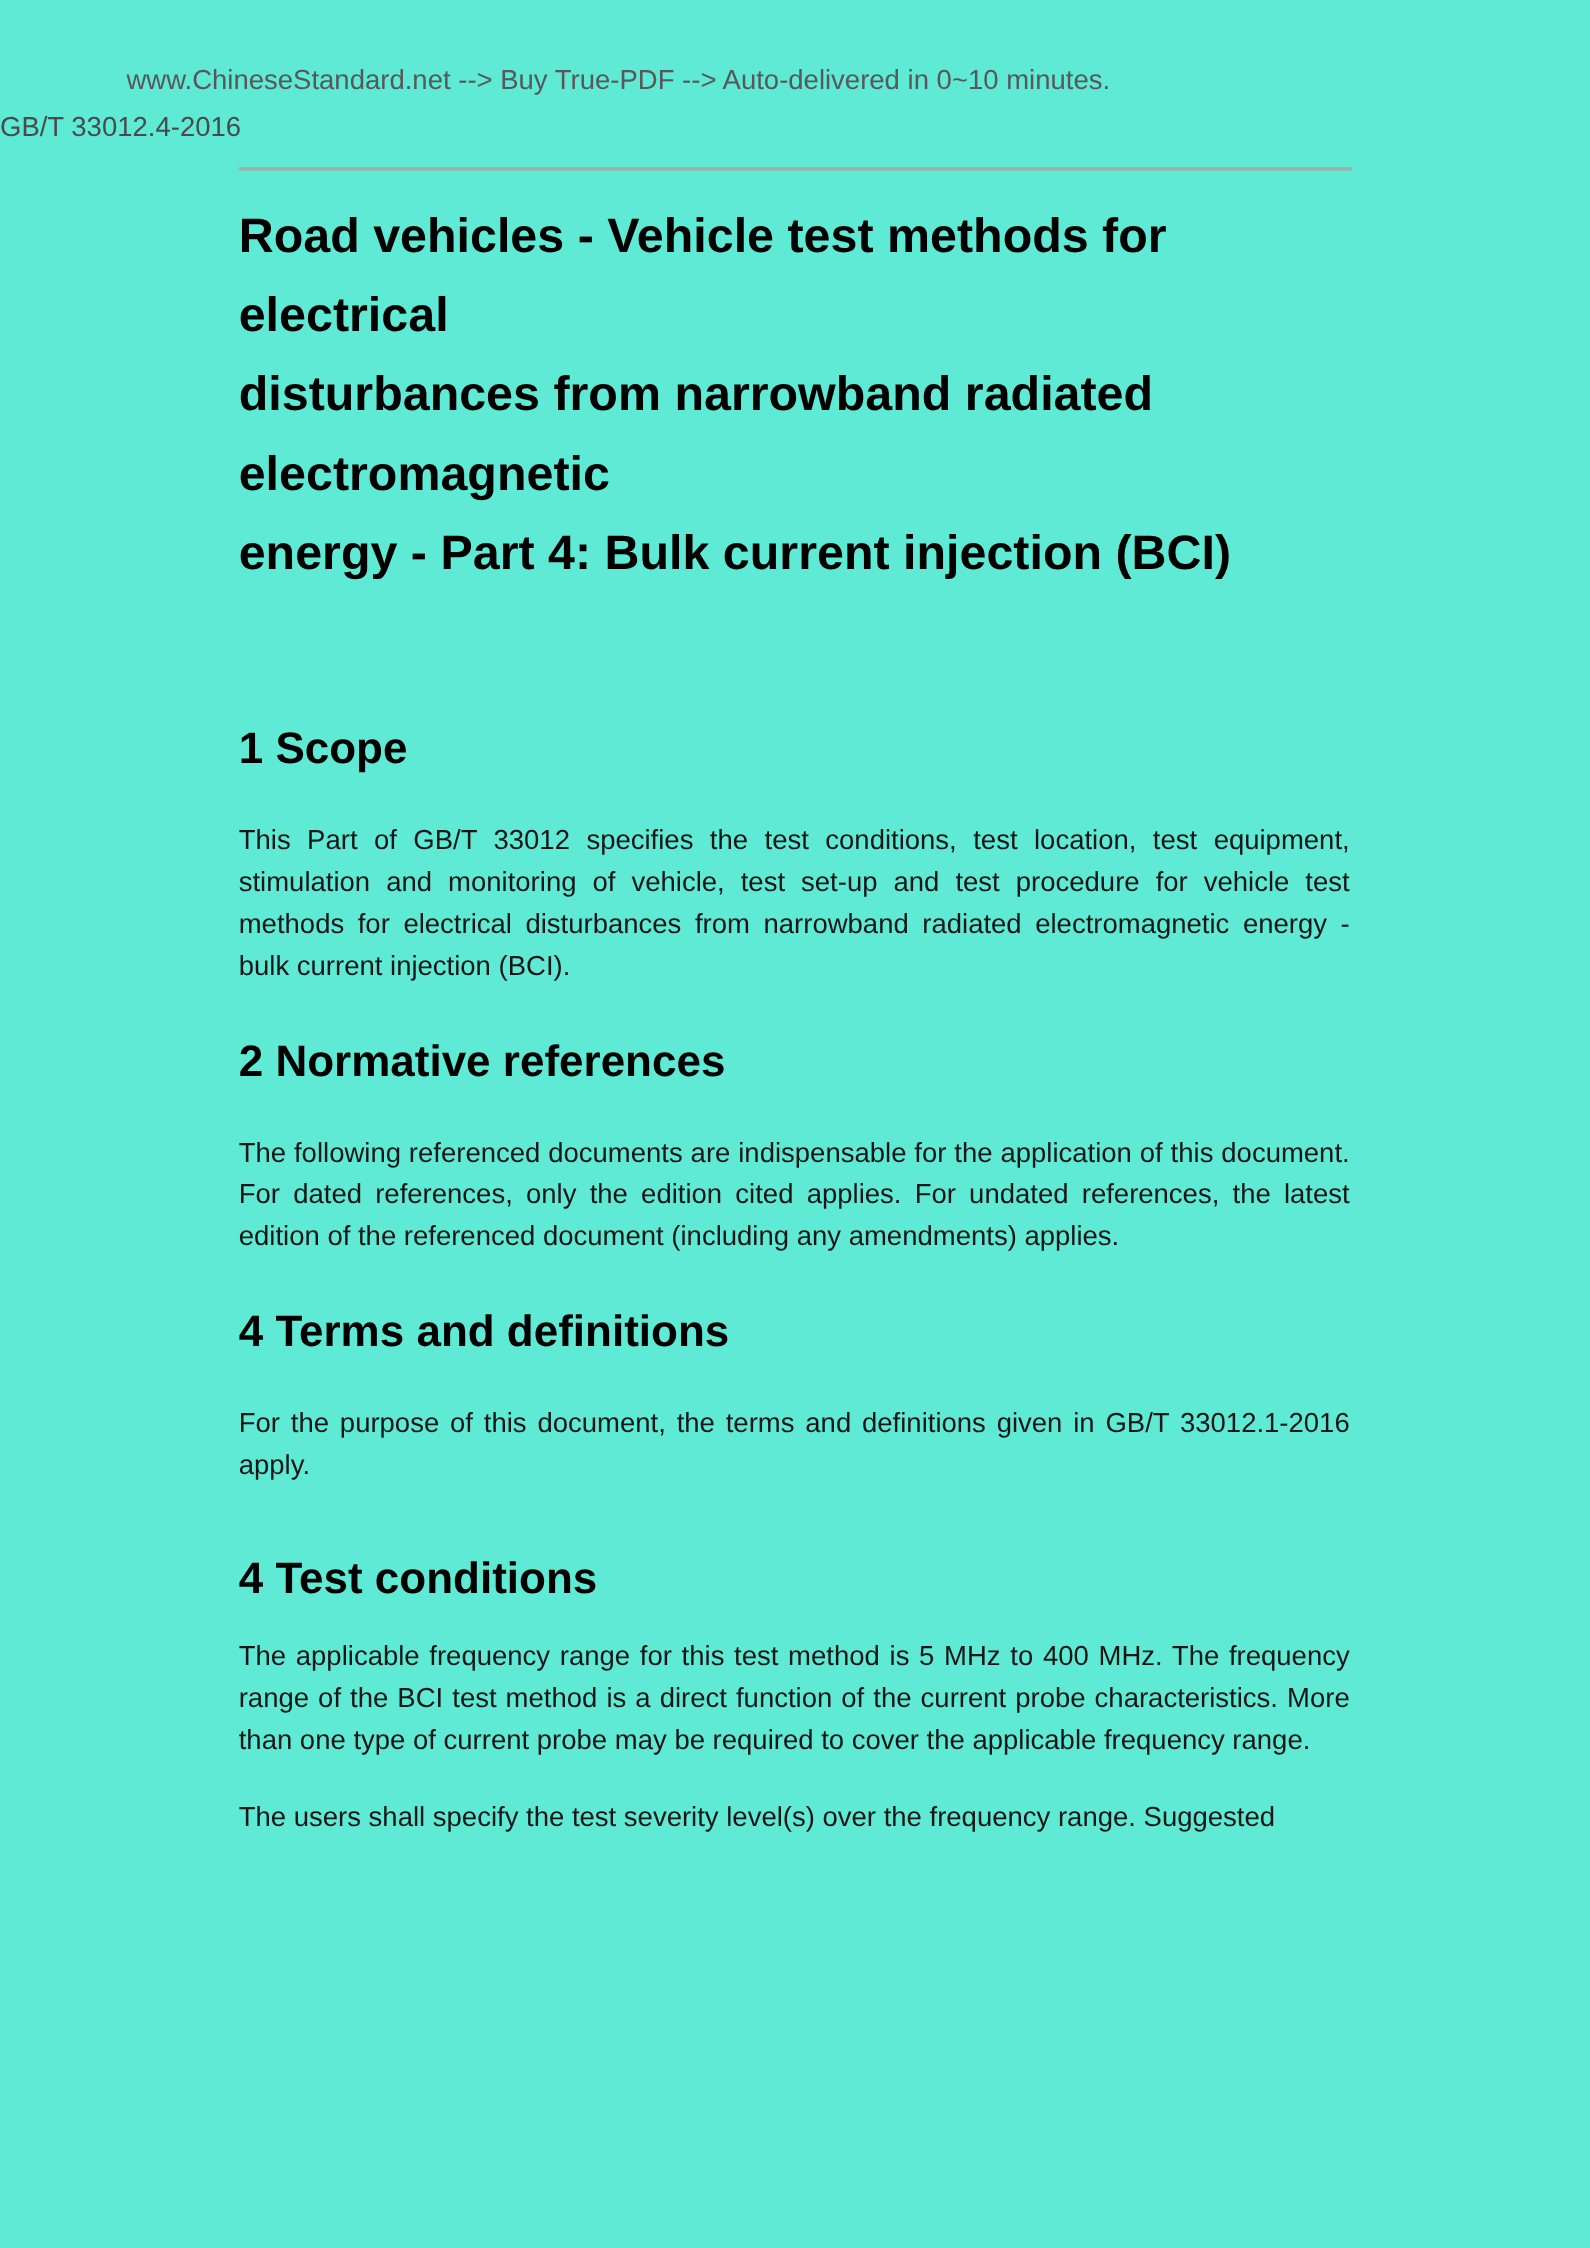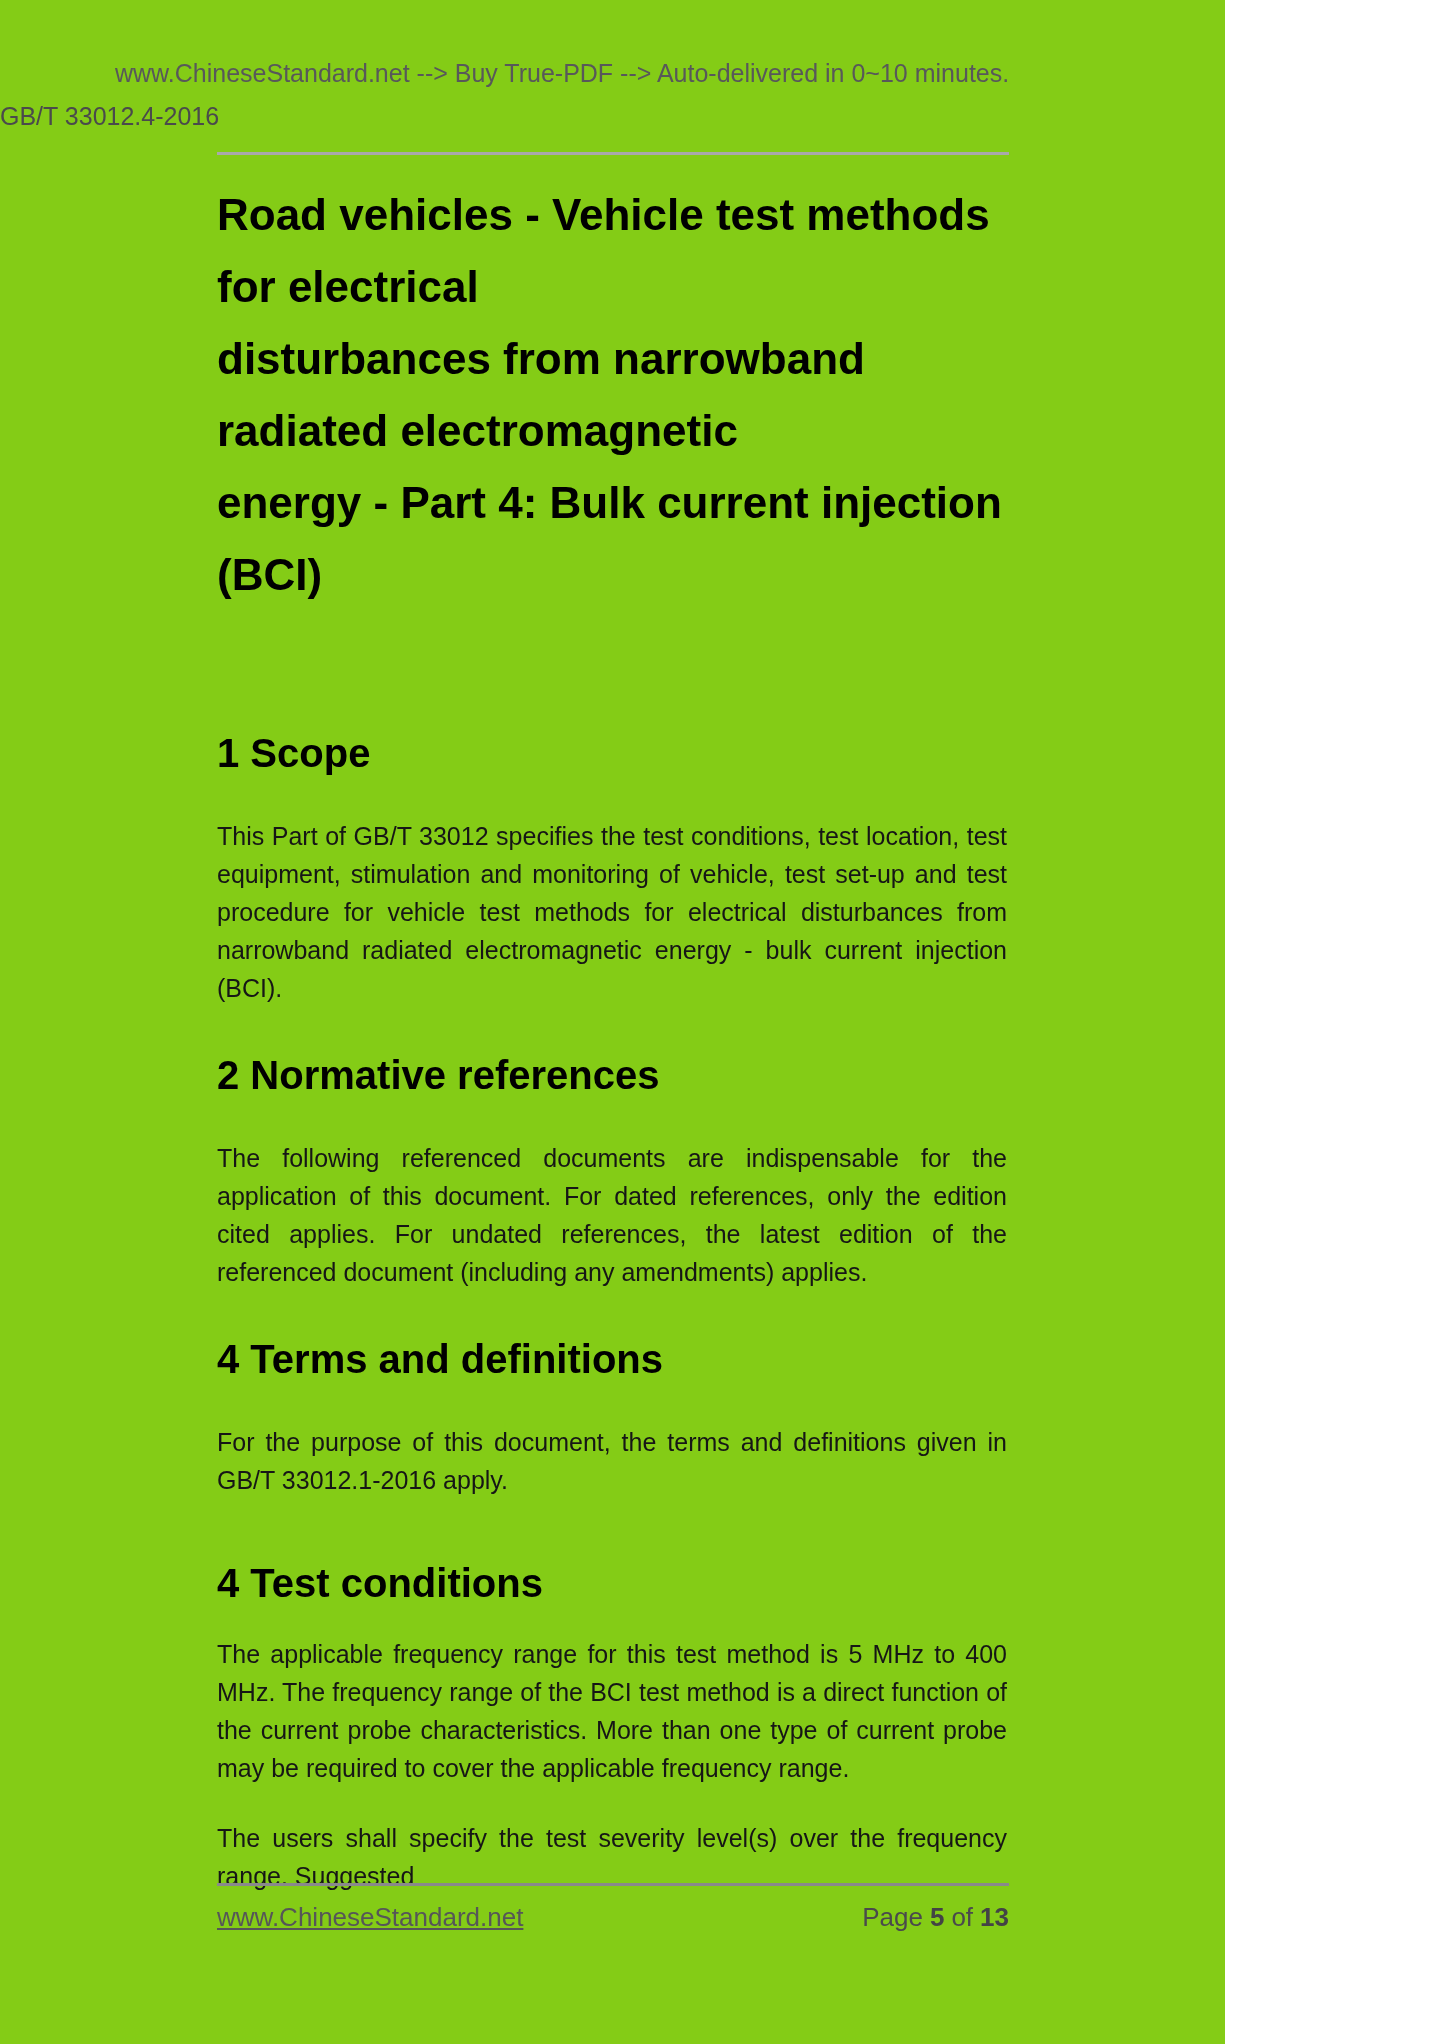--- a/index.html
+++ b/index.html
@@ -1,22 +1,22 @@
 <!DOCTYPE html>
 <html><head>
 <meta charset="utf-8">
 <style>
   * { margin: 0; padding: 0; box-sizing: border-box; }
   html, body { background: #ffffff; }
   body { font-family: "Liberation Sans", sans-serif; }
   .page {
     position: relative;
-    width: 1225px;
+    width: 1445px;
     height: 2044px;
-    background: #84cc16;
+    background: #5eead4;
     overflow: hidden;
     color: #161616;
   }
   .hdr-line1 {
     padding-top: 60px;
     margin-left: 115px;
     font-size: 25px;
     line-height: 26px;
     color: #58585a;
     white-space: nowrap;
@@ -137,26 +137,14 @@
     </div>
 
     <div>
       <h2 class="sec-heading h-test">4 Test conditions</h2>
       <p class="body-p mt28">The applicable frequency range for this test method is 5 MHz to 400 MHz. The frequency range of the BCI test method is a direct function of the current probe characteristics. More than one type of current probe may be required to cover the applicable frequency range.</p>
       <p class="body-p mt32">The users shall specify the test severity level(s) over the frequency range. Suggested</p>
     </div>
 
   </div>
 
-  <div class="footer">
-    <hr class="ftr-rule">
-    <div class="ftr-row">
-      <span class="ftr-site">www.ChineseStandard.net</span>
-      <span class="ftr-page">
-        <span>Page</span>
-        <span class="num">5</span>
-        <span>of</span>
-        <span class="num">13</span>
-      </span>
-    </div>
-  </div>
 
 </div>
 
 </body></html>

